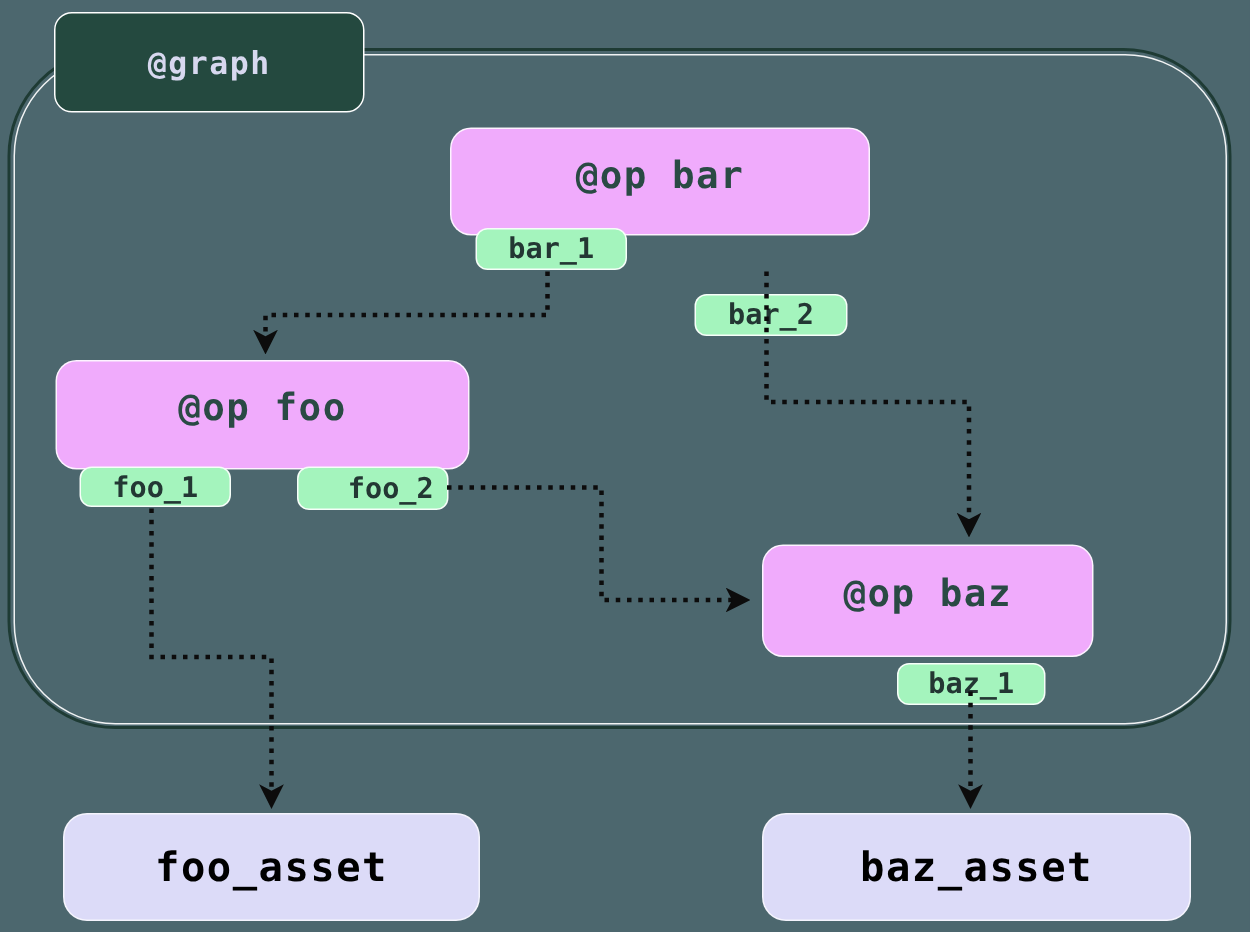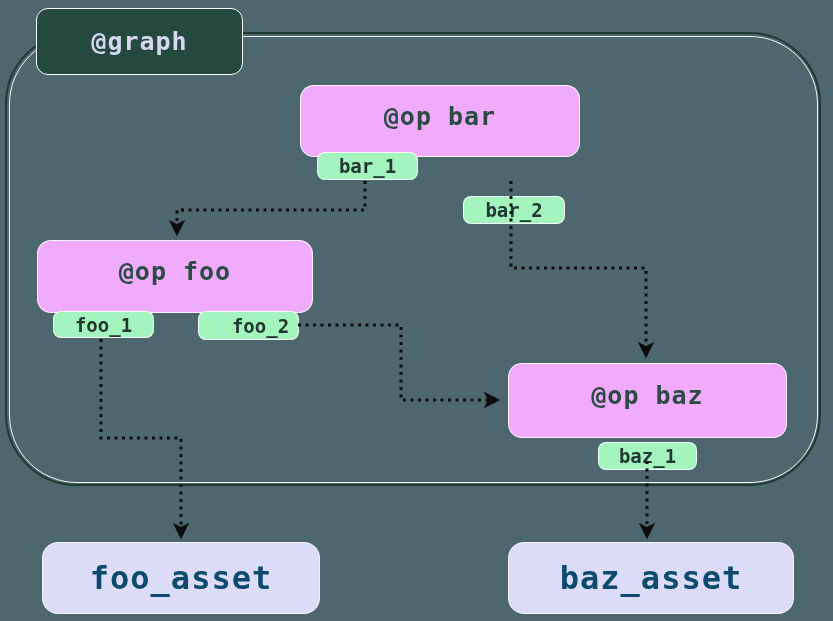--- a/index.html
+++ b/index.html
@@ -27,21 +27,21 @@
 
   
   .graph-label {
     position: absolute; left: 36px; top: 8px;
     width: 207px; height: 67px;
     background: #24493f;
     border: 1.5px solid #ffffff;
     border-radius: 12px;
     box-sizing: border-box;
     display: flex; align-items: center; justify-content: center;
-    color: #d7d8ef; font-size: 25px; font-weight: 600; letter-spacing: 1px;
+    color: #d7d8ef; font-size: 21px; font-weight: 600; letter-spacing: 1px;
     z-index: 3;
   }
 
   
   .op-node {
     position: absolute;
     background: #f0abfc;
     border: 1px solid rgba(255,255,255,0.85);
     border-radius: 14px;
     box-sizing: border-box;
@@ -63,21 +63,21 @@
   }
 
   
   .asset-node {
     position: absolute;
     background: #dcdbf8;
     border: 1px solid rgba(255,255,255,0.7);
     border-radius: 16px;
     box-sizing: border-box;
     display: flex; align-items: center; justify-content: center;
-    color: #0c4a6e; font-size: 32px; font-weight: 600; letter-spacing: 1px;
+    color: #000000; font-size: 27px; font-weight: 600; letter-spacing: 1px;
     z-index: 2;
   }
 
   
   .edges { position: absolute; inset: 0; z-index: 4; pointer-events: none; }
   .edge {
     fill: none;
     stroke: #0c0c0c;
     stroke-width: 3;
     stroke-dasharray: 3 4.5;
@@ -101,21 +101,21 @@
     <div class="io-tab" style="left:16px; top:66px; width:101px; height:28px;">bar_1</div>
     <div class="io-tab" style="left:162px; top:66px; width:102px; height:28px;margin-top:44px;">bar_2</div>
   </div>
 
   <div class="op-node" style="left:37px; top:240px; width:276px; height:73px;">
     <div class="op-title">@op foo</div>
     <div class="io-tab" style="left:15px; top:70px; width:101px; height:27px;">foo_1</div>
     <div class="io-tab" style="left:160px; top:70px; width:101px; height:29px;padding-left:24px;">foo_2</div>
   </div>
 
-  <div class="op-node" style="left:508px; top:363px; width:279px; height:75px;text-decoration:underline;">
+  <div class="op-node" style="left:508px; top:363px; width:221px; height:75px;text-decoration:underline;">
     <div class="op-title">@op baz</div>
     <div class="io-tab" style="left:89px; top:78px; width:99px; height:28px;">baz_1</div>
   </div>
 
   <div class="asset-node" style="left:42px; top:542px; width:278px; height:72px;">foo_asset</div>
   <div class="asset-node" style="left:508px; top:542px; width:286px; height:72px;">baz_asset</div>
 
   <svg class="edges" width="833" height="621" viewBox="0 0 833 621">
     <defs>
       <marker id="arrow" viewBox="0 0 10 10" refX="8" refY="5" markerWidth="5.5" markerHeight="5.5" orient="auto-start-reverse">

